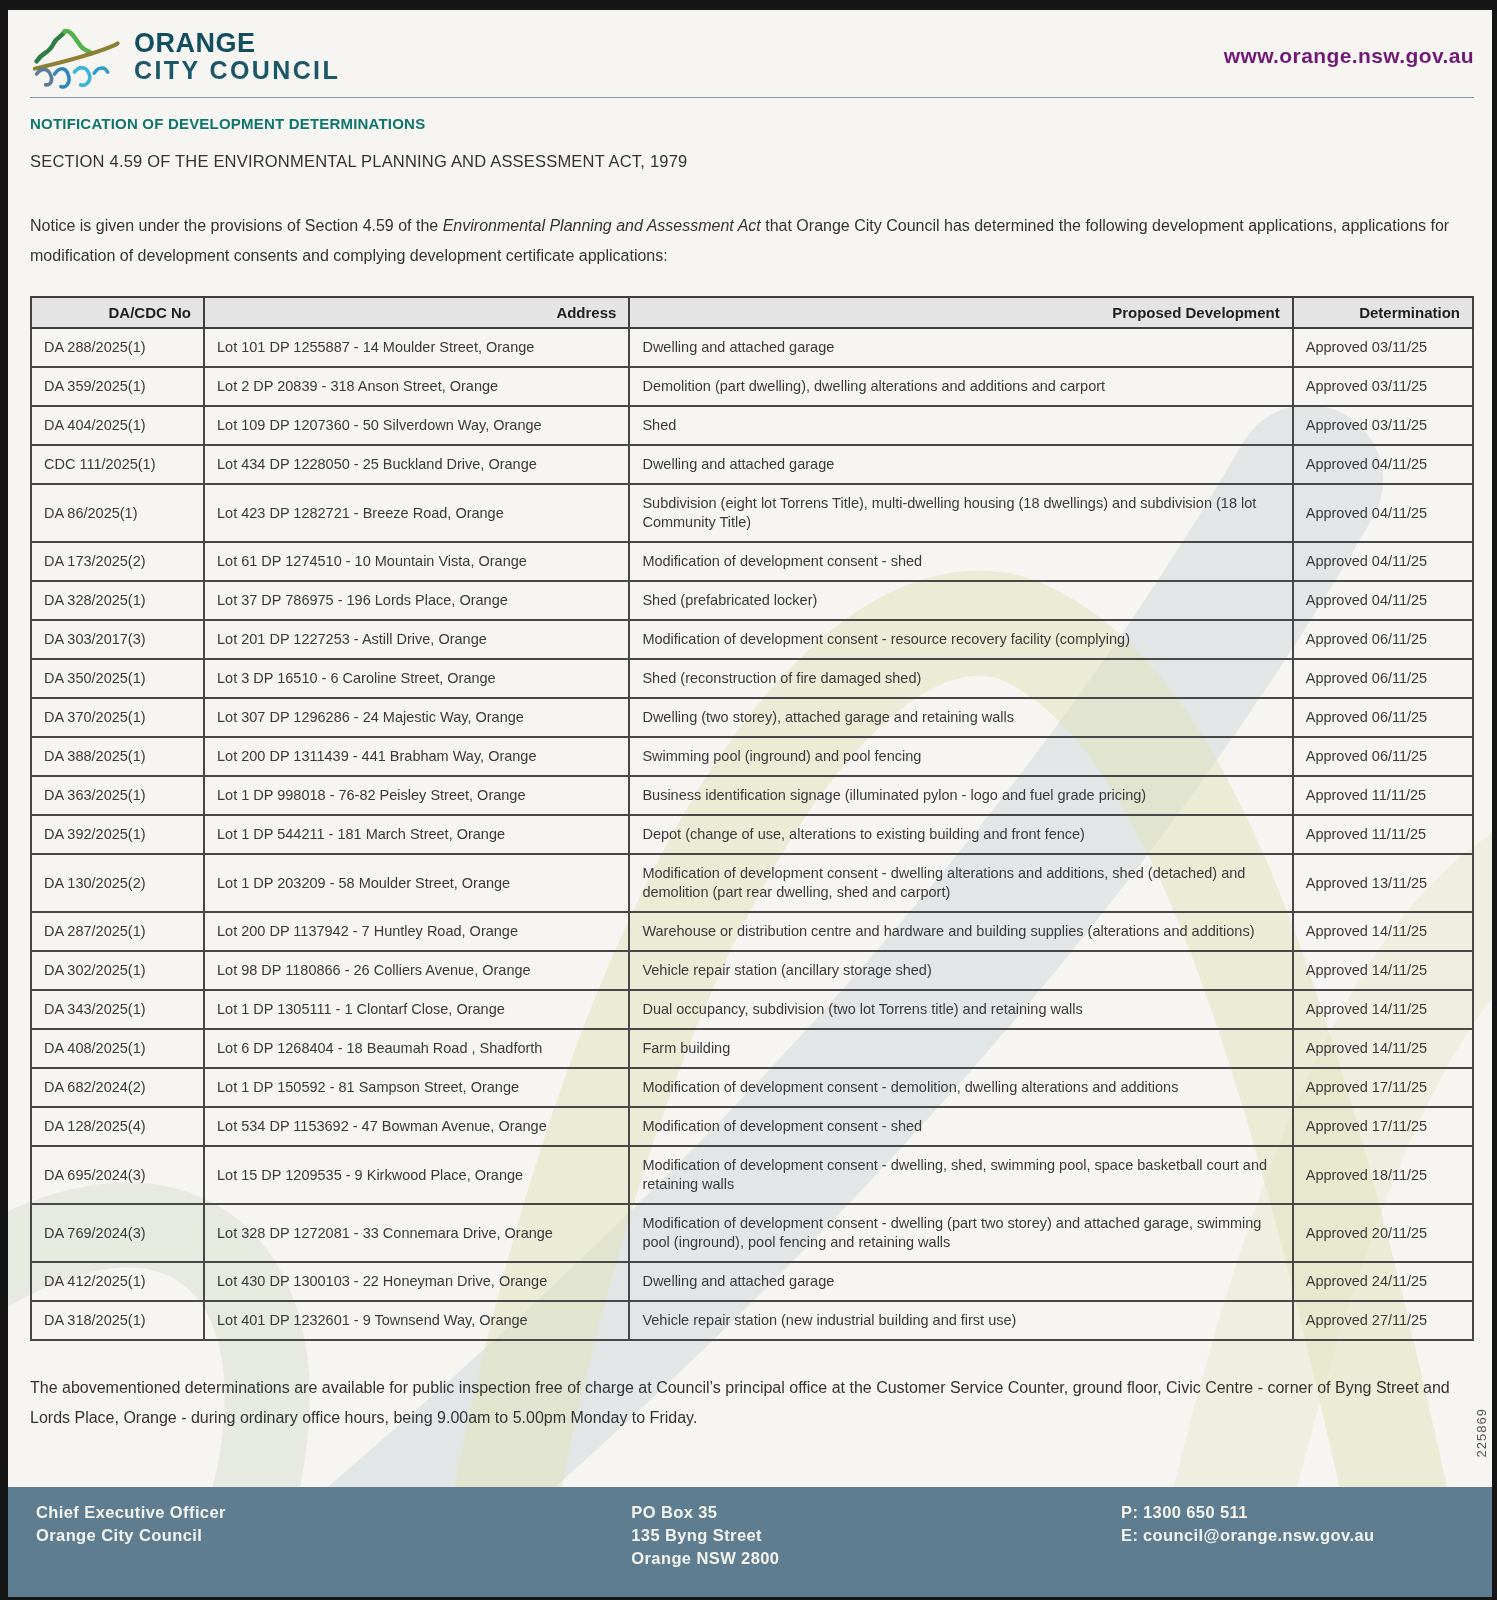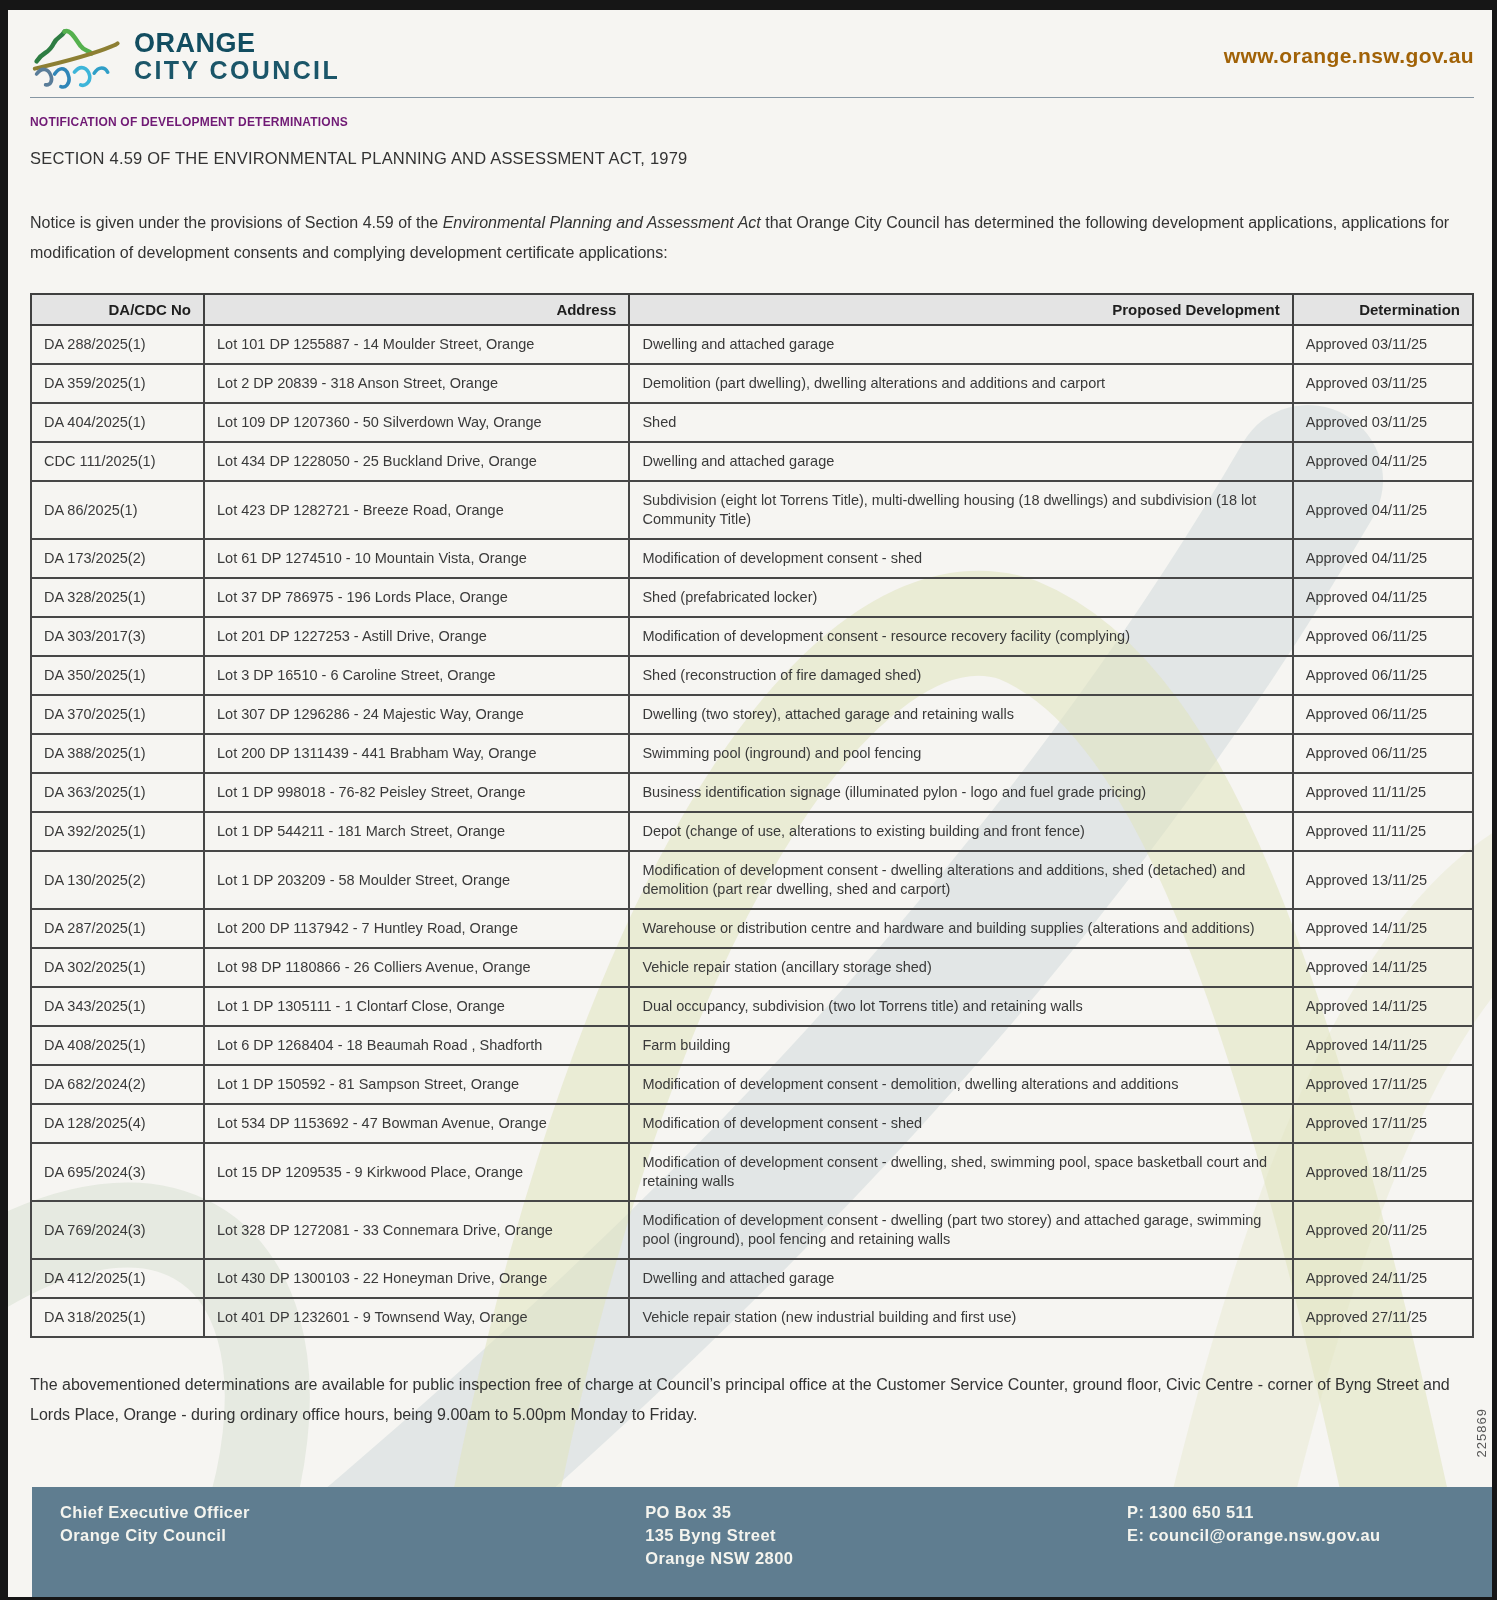--- a/index.html
+++ b/index.html
@@ -16,24 +16,24 @@
   .watermark { position:absolute; left:0; top:0; width:100%; height:100%; pointer-events:none; }
   .content { position:relative; padding:0 18px 0 22px; }
 
   
   .logo-row { display:flex; justify-content:space-between; align-items:flex-start; padding-top:10px; height:74px; }
   .logo { display:flex; align-items:flex-start; }
   .logo-mark { width:96px; height:72px; margin-right:8px; }
   .logo-text { padding-top:10px; }
   .logo-name { font-size:27px; font-weight:bold; color:#124d60; letter-spacing:.5px; line-height:26px; }
   .logo-sub  { font-size:25px; font-weight:700; color:#1b5669; letter-spacing:2.4px; line-height:28px; }
-  .website { margin-top:24px; font-size:21px; font-weight:bold; color:#a16207; letter-spacing:.4px; }
+  .website { margin-top:24px; font-size:21px; font-weight:bold; color:#701a75; letter-spacing:.4px; }
   .rule { border-top:1px solid #8696a3; margin-top:3px; }
 
-  h1 { margin:17px 0 0; font-size:12px; font-weight:bold; color:#701a75; letter-spacing:.2px; }
+  h1 { margin:17px 0 0; font-size:15px; font-weight:bold; color:#0f766e; letter-spacing:.2px; }
   h2 { margin:20px 0 0; font-size:16.5px; font-weight:400; color:#333; letter-spacing:.2px; }
   .intro { margin:40px 0 25px; font-size:16px; line-height:30px; color:#333; max-width:1436px; }
   .intro em { font-style:italic; }
 
   
   table { width:100%; border-collapse:collapse; border:2px solid #3f3f3f; position:relative; }
   col.c1 { width:12%; } col.c2 { width:29.5%; } col.c3 { width:46%; } col.c4 { width:12.5%; }
   th {
     background:#e4e4e4; font-size:15px; font-weight:bold; color:#1e1e1e;
     text-align:right; padding:6px 12px; border:2px solid #3f3f3f;
@@ -47,21 +47,21 @@
 
   .ref-number {
     position:absolute; right:3px; bottom:140px;
     writing-mode:vertical-rl; transform:rotate(180deg);
     font-size:13px; color:#575757; letter-spacing:1px;
   }
 
   
   .contact-bar {
     position:absolute; left:0; right:0; bottom:0; height:110px;
-    background:#5f7d90; color:#f4f4ee;margin-left:24px;
+    background:#5f7d90; color:#f4f4ee;
   }
   .contact-col { position:absolute; top:14px; font-size:16.5px; font-weight:bold; line-height:23px; letter-spacing:.4px; }
   .col-officer { left:28px; }
   .col-address { left:42%; }
   .col-phone   { left:75%; }
   .contact-label { display:inline-block; min-width:22px; }
 </style>
 </head>
 <body>
 

